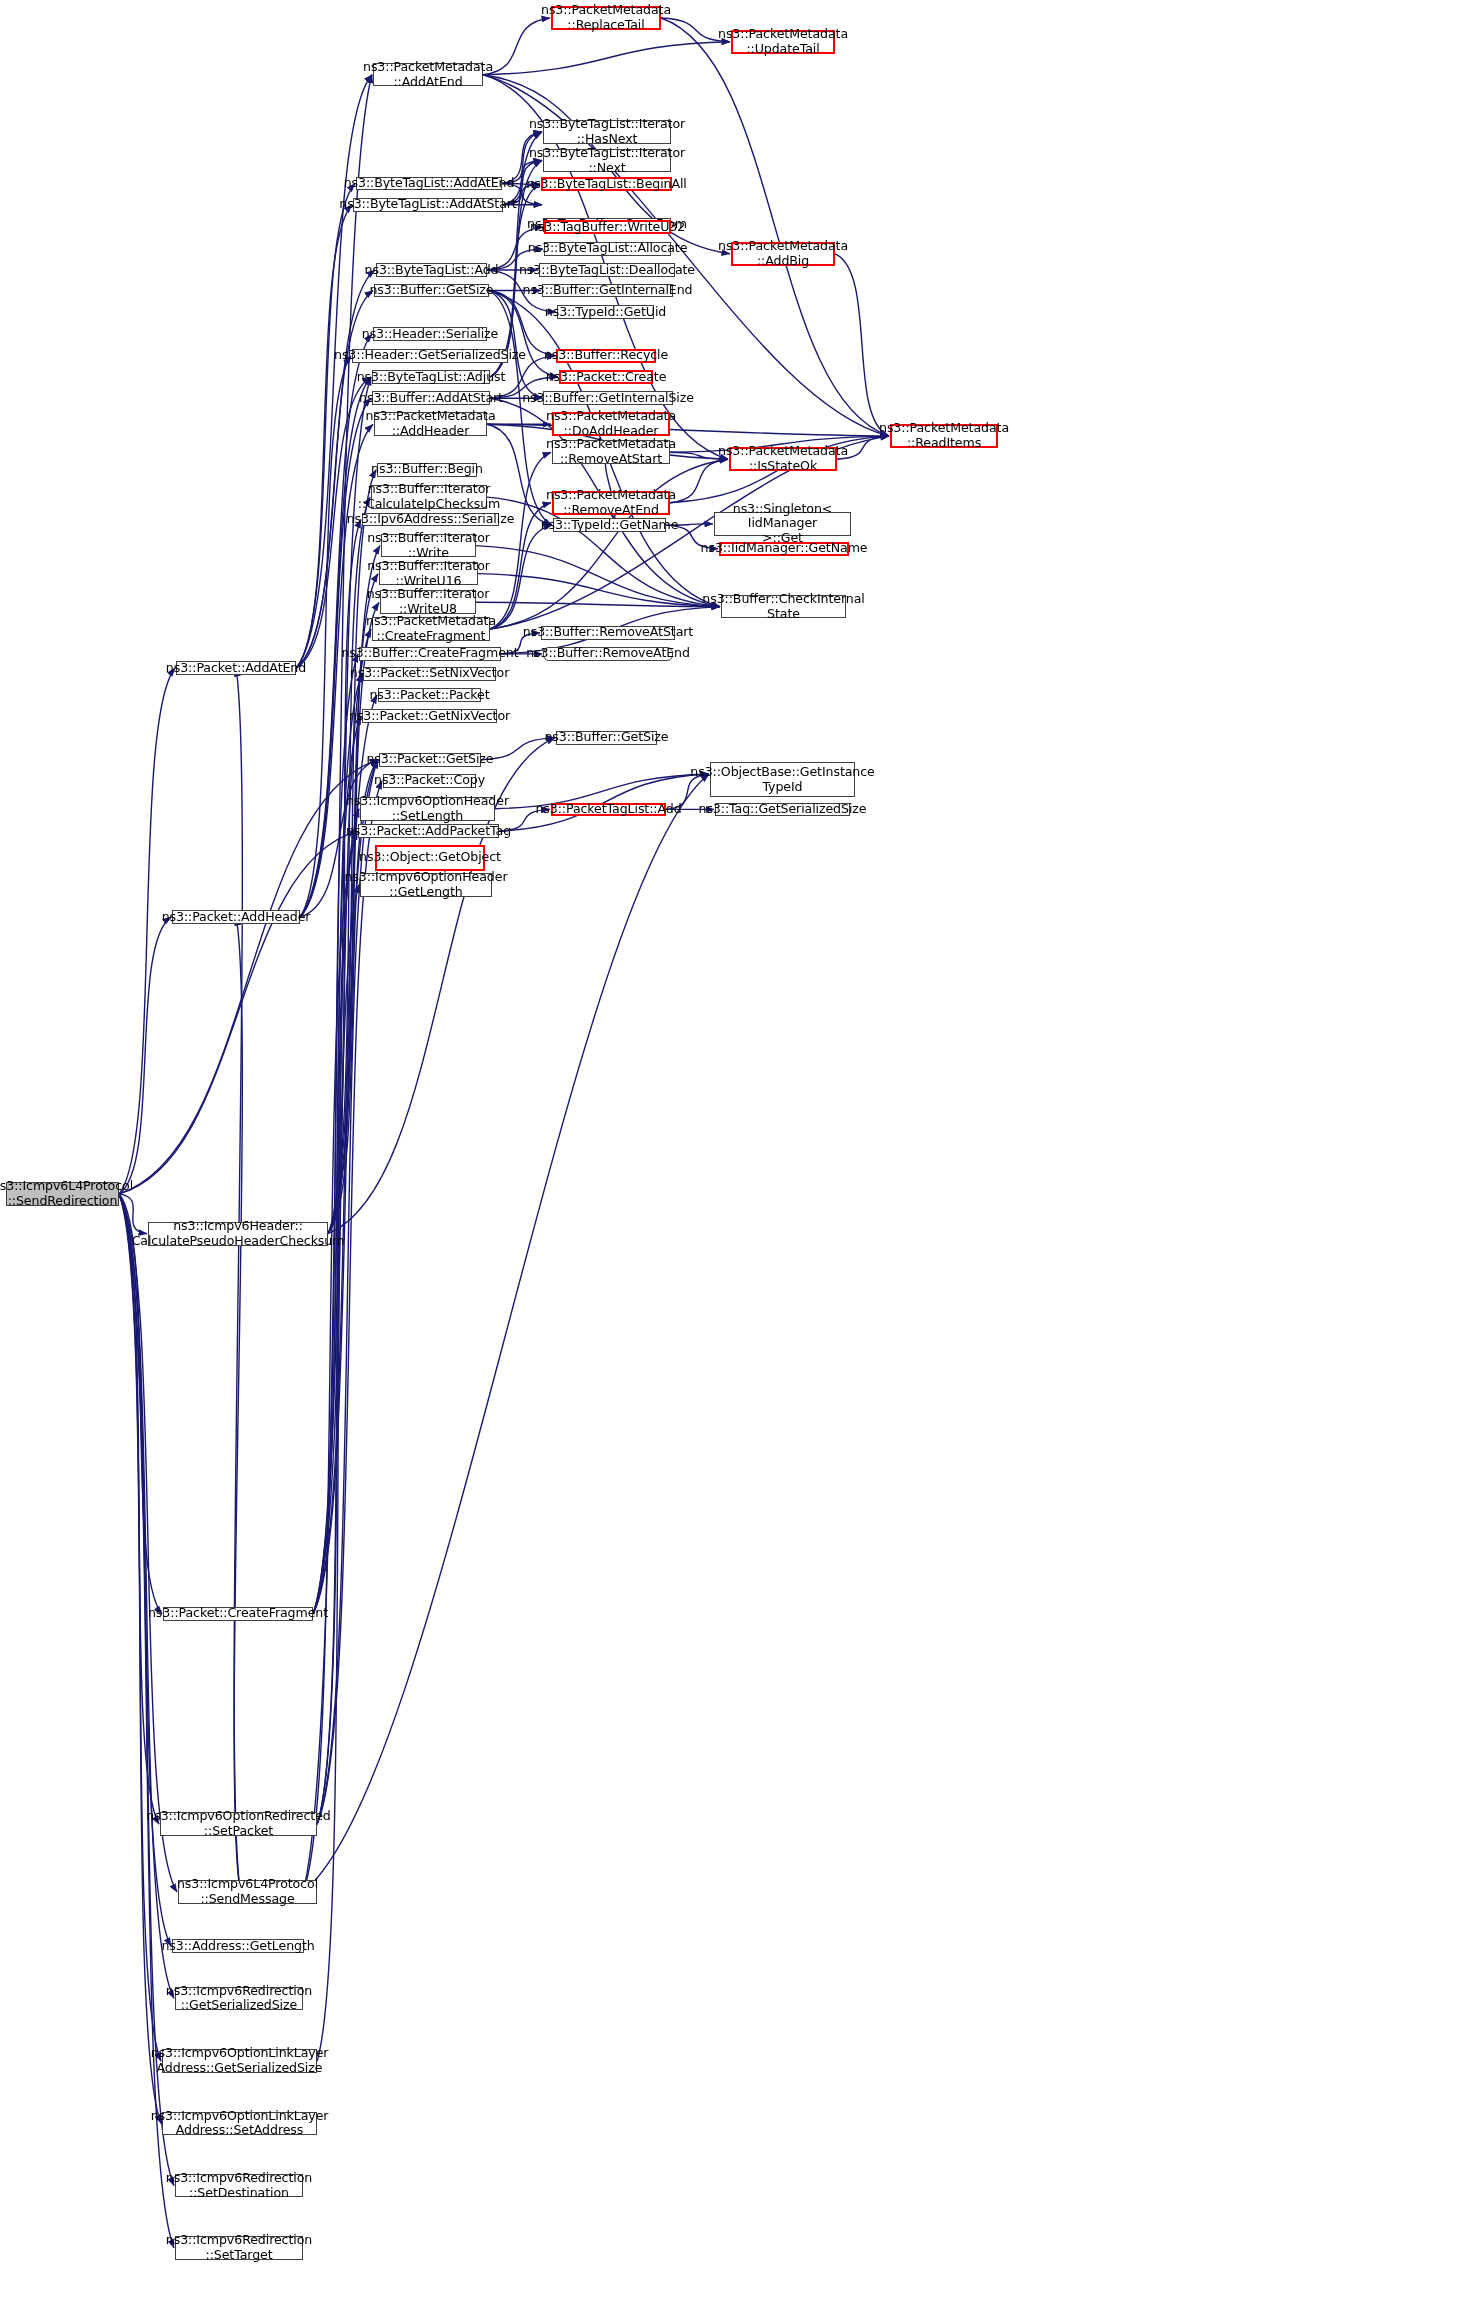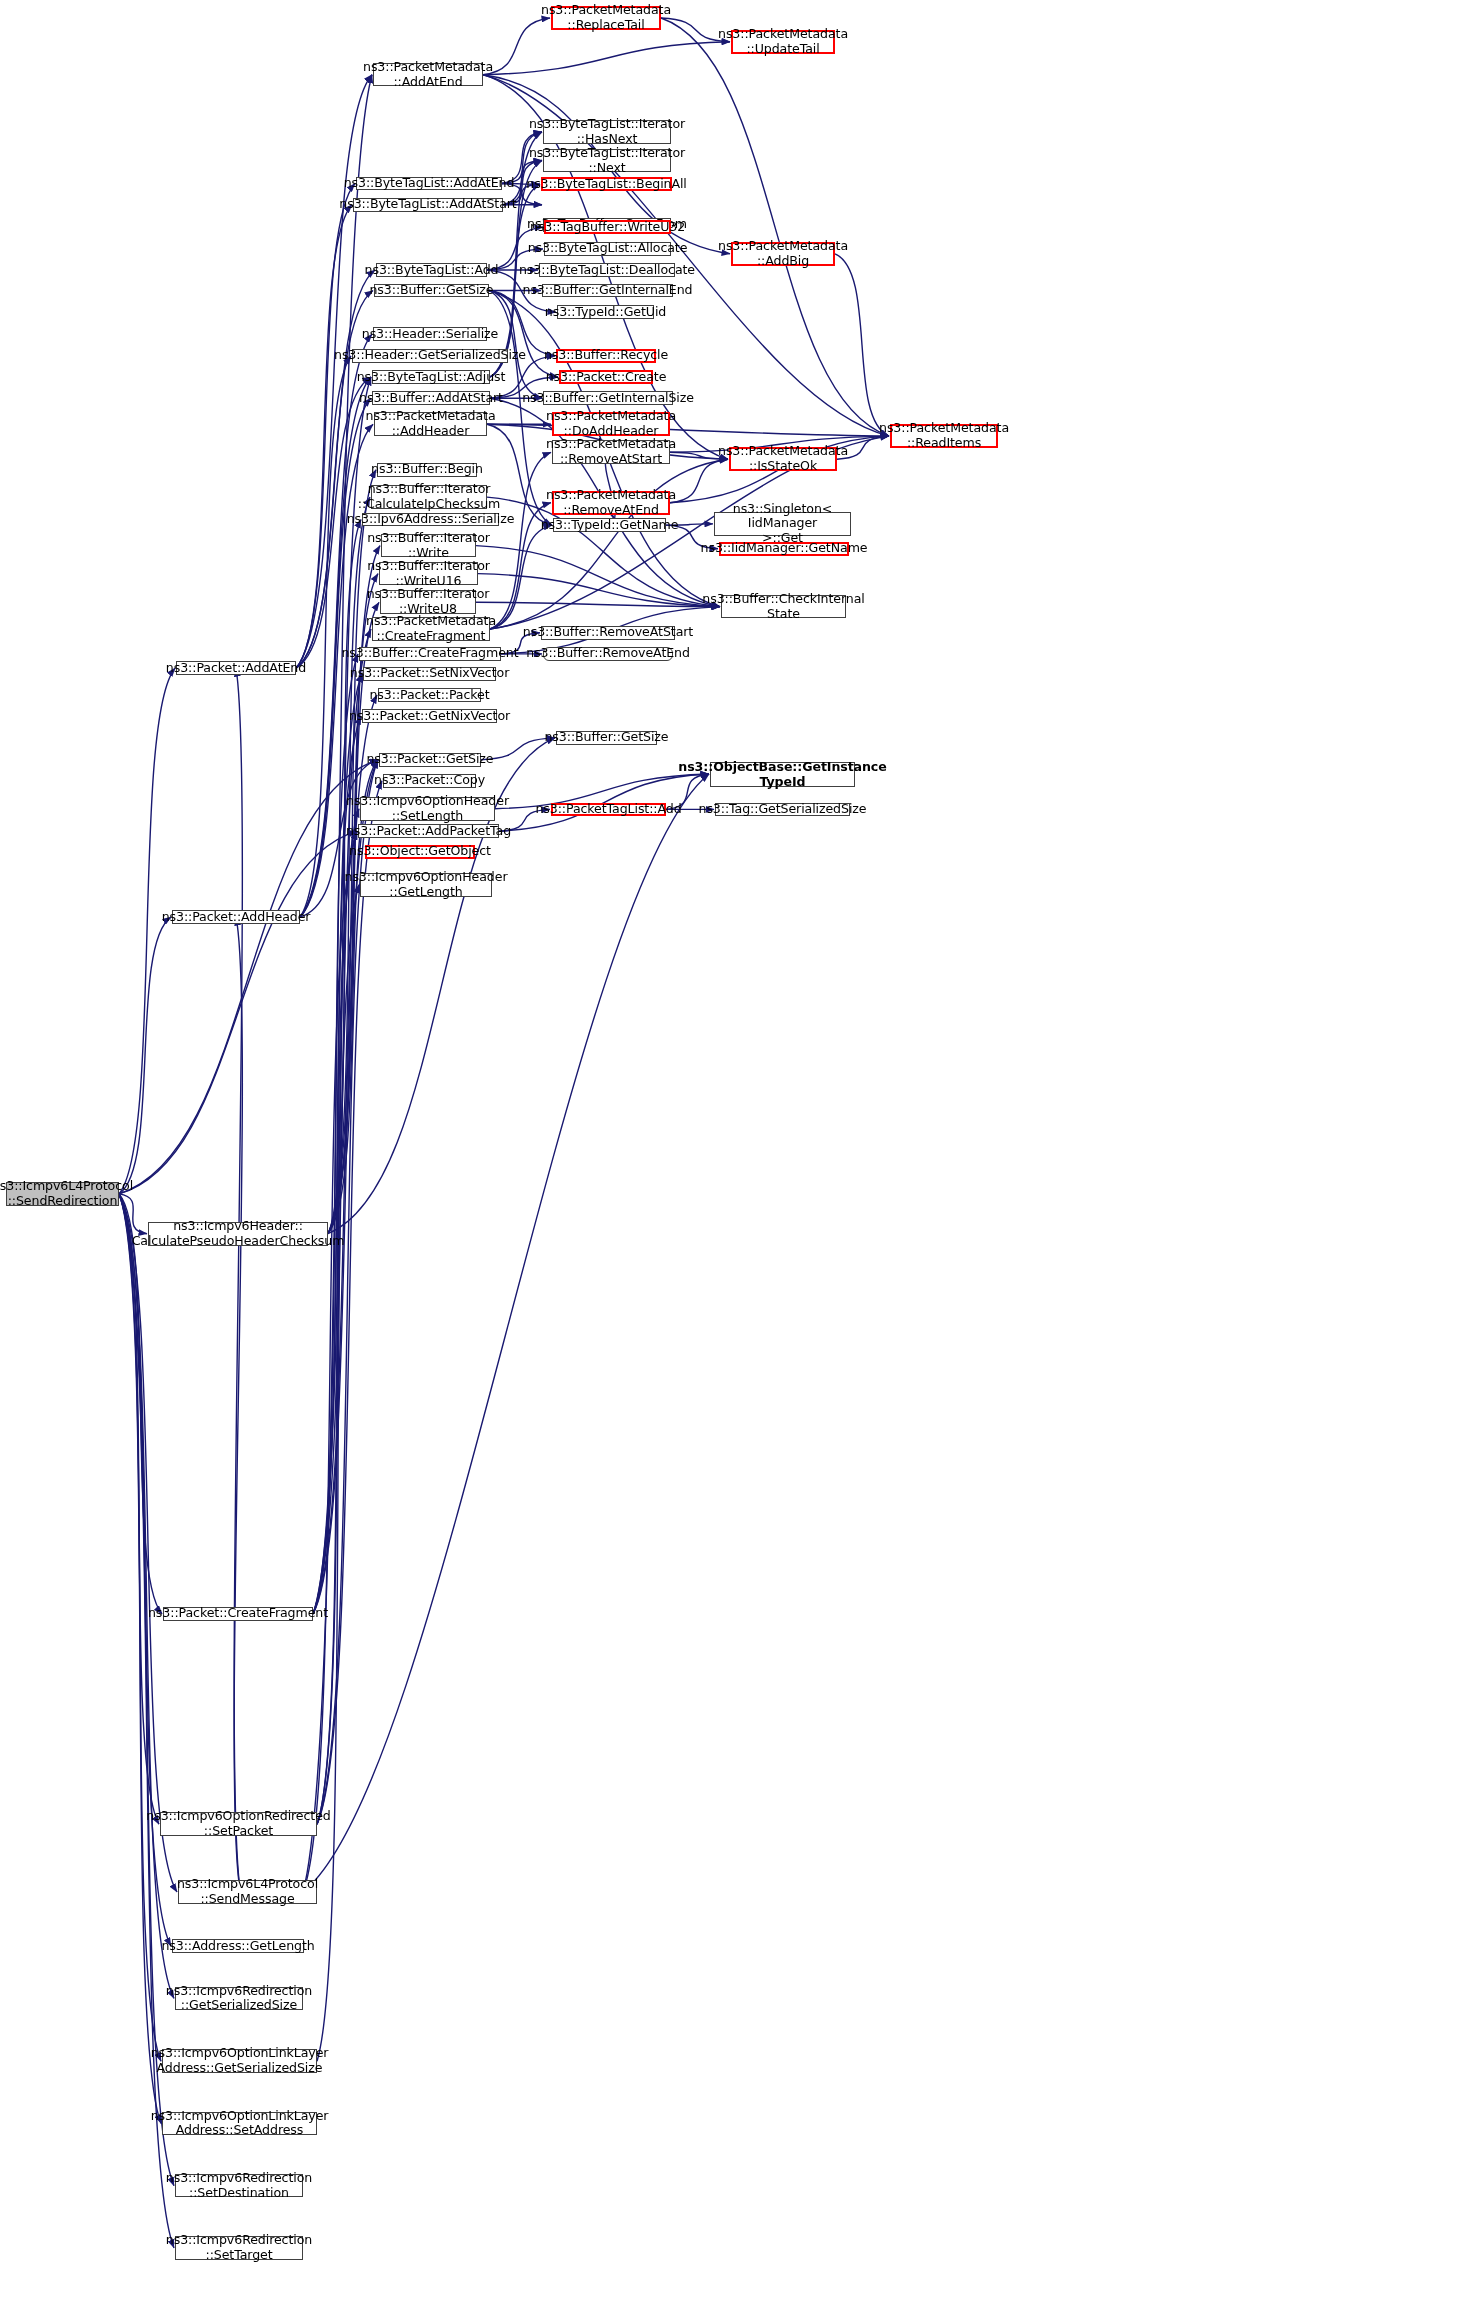--- a/index.html
+++ b/index.html
@@ -190,21 +190,21 @@
 ::CreateFragment</span></div>
       <div class="node" style="left: 359px; top: 647.049px; width: 142px; height: 13.6876px;"><span>ns3::Buffer::CreateFragment</span></div>
       <div class="node" style="left: 363px; top: 666.958px; width: 133px; height: 13.6876px;"><span>ns3::Packet::SetNixVector</span></div>
       <div class="node" style="left: 378px; top: 688.111px; width: 103px; height: 13.6876px;"><span>ns3::Packet::Packet</span></div>
       <div class="node" style="left: 362px; top: 709.265px; width: 135px; height: 13.6876px;"><span>ns3::Packet::GetNixVector</span></div>
       <div class="node" style="left: 379px; top: 752.816px; width: 102px; height: 13.6876px;"><span>ns3::Packet::GetSize</span></div>
       <div class="node" style="left: 383px; top: 773.97px; width: 93px; height: 13.6876px;"><span>ns3::Packet::Copy</span></div>
       <div class="node" style="left: 360px; top: 796.99px; width: 135px; height: 23.6422px;"><span>ns3::Icmpv6OptionHeader
 ::SetLength</span></div>
       <div class="node" style="left: 358px; top: 824.365px; width: 141px; height: 13.6876px;"><span>ns3::Packet::AddPacketTag</span></div>
-      <div class="node red" style="left: 365px; top: 844.896px; width: 110px; height: 14px;"><span>ns3::Object::GetObject</span></div>
+      <div class="node red" style="left: 375px; top: 844.896px; width: 110px; height: 26px;"><span>ns3::Object::GetObject</span></div>
       <div class="node" style="left: 360px; top: 872.894px; width: 132px; height: 23.6422px;"><span>ns3::Icmpv6OptionHeader
 ::GetLength</span></div>
       <div class="node red" style="left: 551px; top: 6.22162px; width: 110px; height: 23.6422px;"><span>ns3::PacketMetadata
 ::ReplaceTail</span></div>
       <div class="node" style="left: 543px; top: 120.077px; width: 128px; height: 23.6422px;"><span>ns3::ByteTagList::Iterator
 ::HasNext</span></div>
       <div class="node" style="left: 543px; top: 148.697px; width: 128px; height: 23.6422px;"><span>ns3::ByteTagList::Iterator
 ::Next</span></div>
       <div class="node red" style="left: 541px; top: 177.316px; width: 131px; height: 13.6876px;"><span>ns3::ByteTagList::BeginAll</span></div>
       <div class="node" style="left: 543px; top: 197.848px; width: 128px; height: 13.6876px; margin-top: 20px;"><span>ns3::TagBuffer::CopyFrom</span></div>
@@ -231,19 +231,19 @@
 ::UpdateTail</span></div>
       <div class="node red" style="left: 731px; top: 242.021px; width: 104px; height: 23.6422px;"><span>ns3::PacketMetadata
 ::AddBig</span></div>
       <div class="node red" style="left: 729px; top: 447.335px; width: 108px; height: 23.6422px;"><span>ns3::PacketMetadata
 ::IsStateOk</span></div>
       <div class="node" style="left: 714px; top: 512.039px; width: 137px; height: 23.6422px;"><span>ns3::Singleton&lt; IidManager
 &gt;::Get</span></div>
       <div class="node red" style="left: 719px; top: 541.903px; width: 130px; height: 13.6876px;"><span>ns3::IidManager::GetName</span></div>
       <div class="node" style="left: 721px; top: 594.787px; width: 125px; height: 23.6422px;"><span>ns3::Buffer::CheckInternal
 State</span></div>
-      <div class="node" style="left: 710px; top: 762.149px; width: 145px; height: 25px; font-weight: bold;"><span>ns3::ObjectBase::GetInstance
+      <div class="node" style="left: 710px; top: 762.149px; width: 145px; height: 35px;"><span>ns3::ObjectBase::GetInstance
 TypeId</span></div>
       <div class="node" style="left: 715px; top: 802.589px; width: 135px; height: 13.6876px;"><span>ns3::Tag::GetSerializedSize</span></div>
       <div class="node red" style="left: 890px; top: 424.315px; width: 108px; height: 23.6422px;"><span>ns3::PacketMetadata
 ::ReadItems</span></div>
     </div>
 </div>
 
 </body></html>

